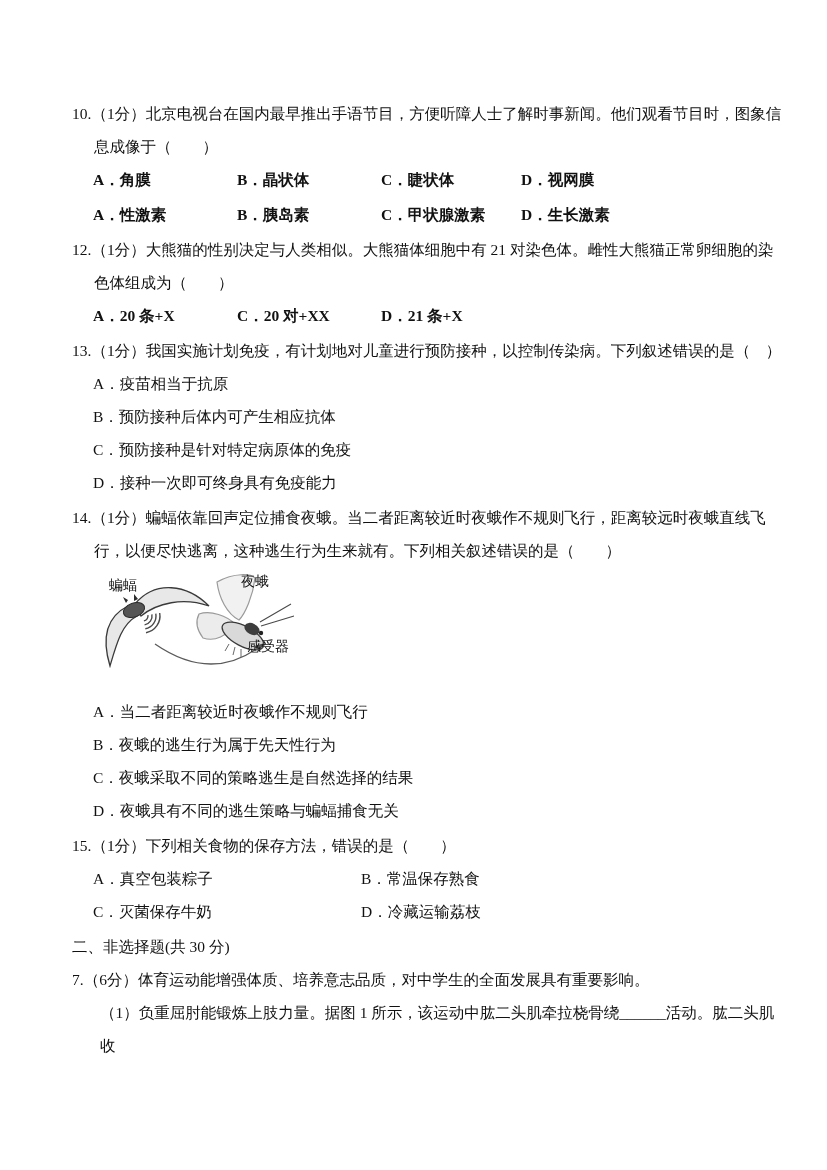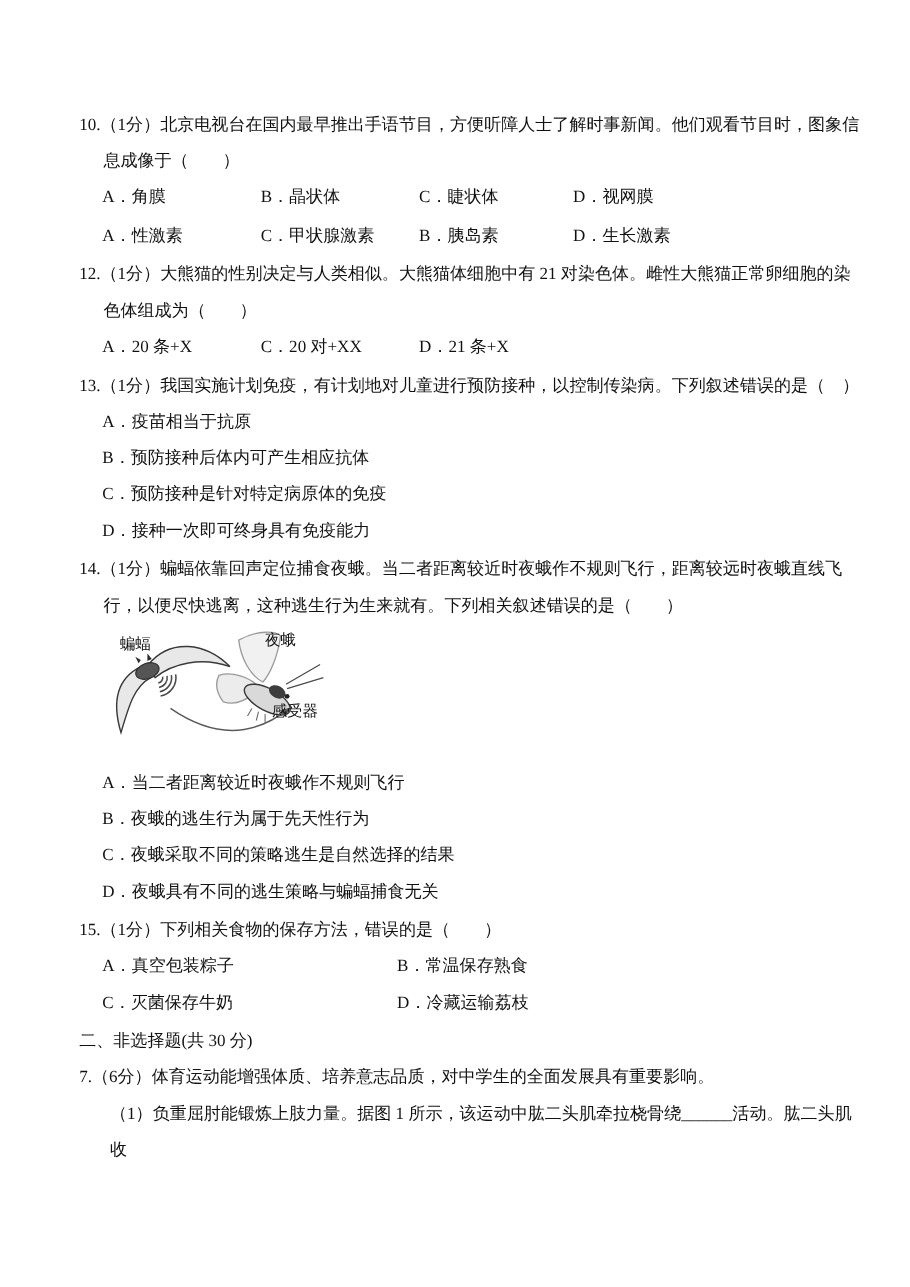--- a/index.html
+++ b/index.html
@@ -6,21 +6,21 @@
   .page{
     width:827px;height:1158px;box-sizing:border-box;
     padding:97px 44px 0 72px;
     background:#fff;color:#111;
     font-family:"Liberation Serif","DejaVu Serif",serif;
     font-size:15.5px;line-height:33px;
     overflow:hidden;
   }
   .q{margin:0 0 2px 0;}
   .stem{margin:0;padding-left:22px;text-indent:-22px;}
-  .opts4{display:grid;grid-template-columns:144px 144px 140px 1fr;margin-left:21px;}
+  .opts4{display:grid;grid-template-columns:144px 144px 140px 1fr;margin-left:21px;font-weight:bold;}
   .opts2{display:grid;grid-template-columns:268px 1fr;margin-left:21px;}
   .optlist .opt{margin-left:21px;}
   .section-header{margin:0;}
   .sub{margin:0 0 0 28px;}
   .figure{margin:5px 0 7px 23px;line-height:0;}
   .figure svg{display:block;}
   .fig-label{font-size:14px;fill:#111;font-family:"Liberation Serif","DejaVu Serif",serif;}
 </style>
 </head>
 <body>
@@ -33,22 +33,22 @@
       <span class="opt">A．角膜</span>
       <span class="opt">B．晶状体</span>
       <span class="opt">C．睫状体</span>
       <span class="opt">D．视网膜</span>
     </div>
   </div>
 
   <div class="q">
     <div class="opts4">
       <span class="opt">A．性激素</span>
+      <span class="opt">B．胰岛素</span>
       <span class="opt">C．甲状腺激素</span>
-      <span class="opt">B．胰岛素</span>
       <span class="opt">D．生长激素</span>
     </div>
   </div>
 
   <div class="q">
     <p class="stem">12.（1分）大熊猫的性别决定与人类相似。大熊猫体细胞中有 21 对染色体。雌性大熊猫正常卵细胞的染色体组成为（　　）</p>
     <div class="opts4">
       <span class="opt">A．20 条+X</span>
       <span class="opt">C．20 对+XX</span>
       <span class="opt">D．21 条+X</span>

